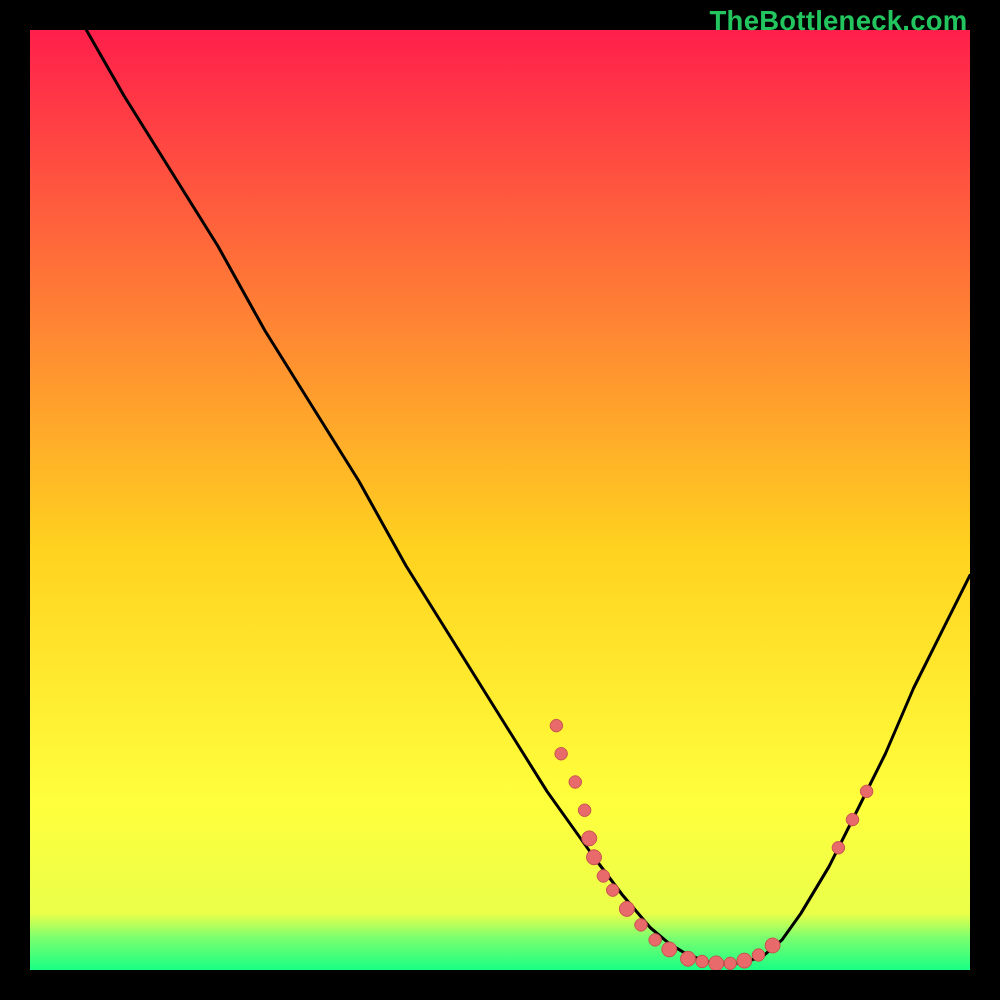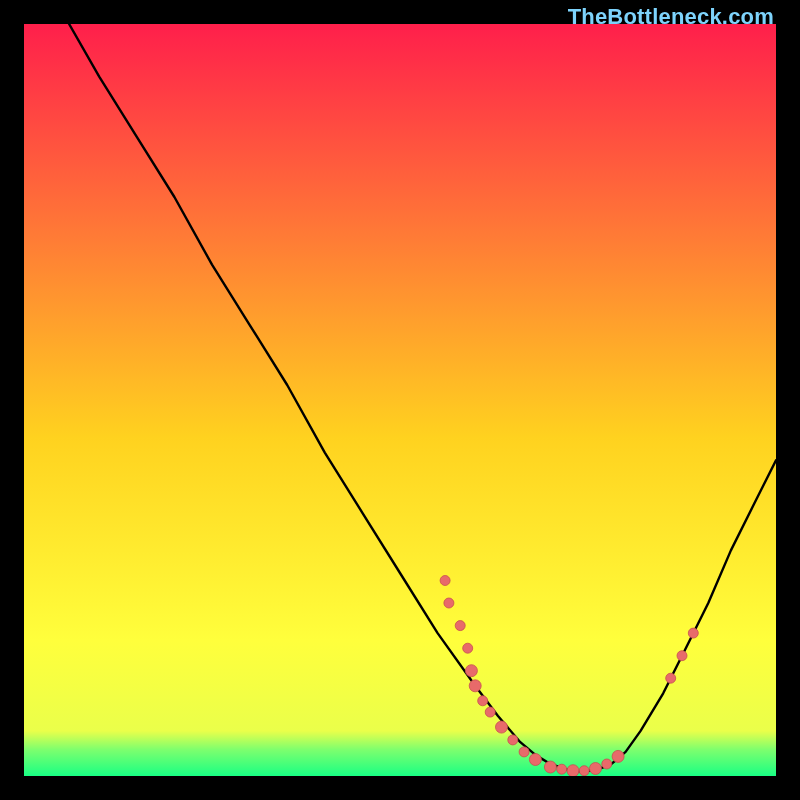--- a/index.html
+++ b/index.html
@@ -23,21 +23,21 @@
     position: absolute;
     left: 0;
     top: 0;
     width: 752px;
     height: 752px;
   }
   .watermark {
     position: absolute;
     top: 4px;
     right: 26px;
-    color: #7dd3fc;
+    color: #22c55e;
     font-size: 22px;
     font-weight: 600;
     letter-spacing: 0.2px;
     user-select: none;
   }
   svg {
     display: block;
   }
 </style>
 </head>

